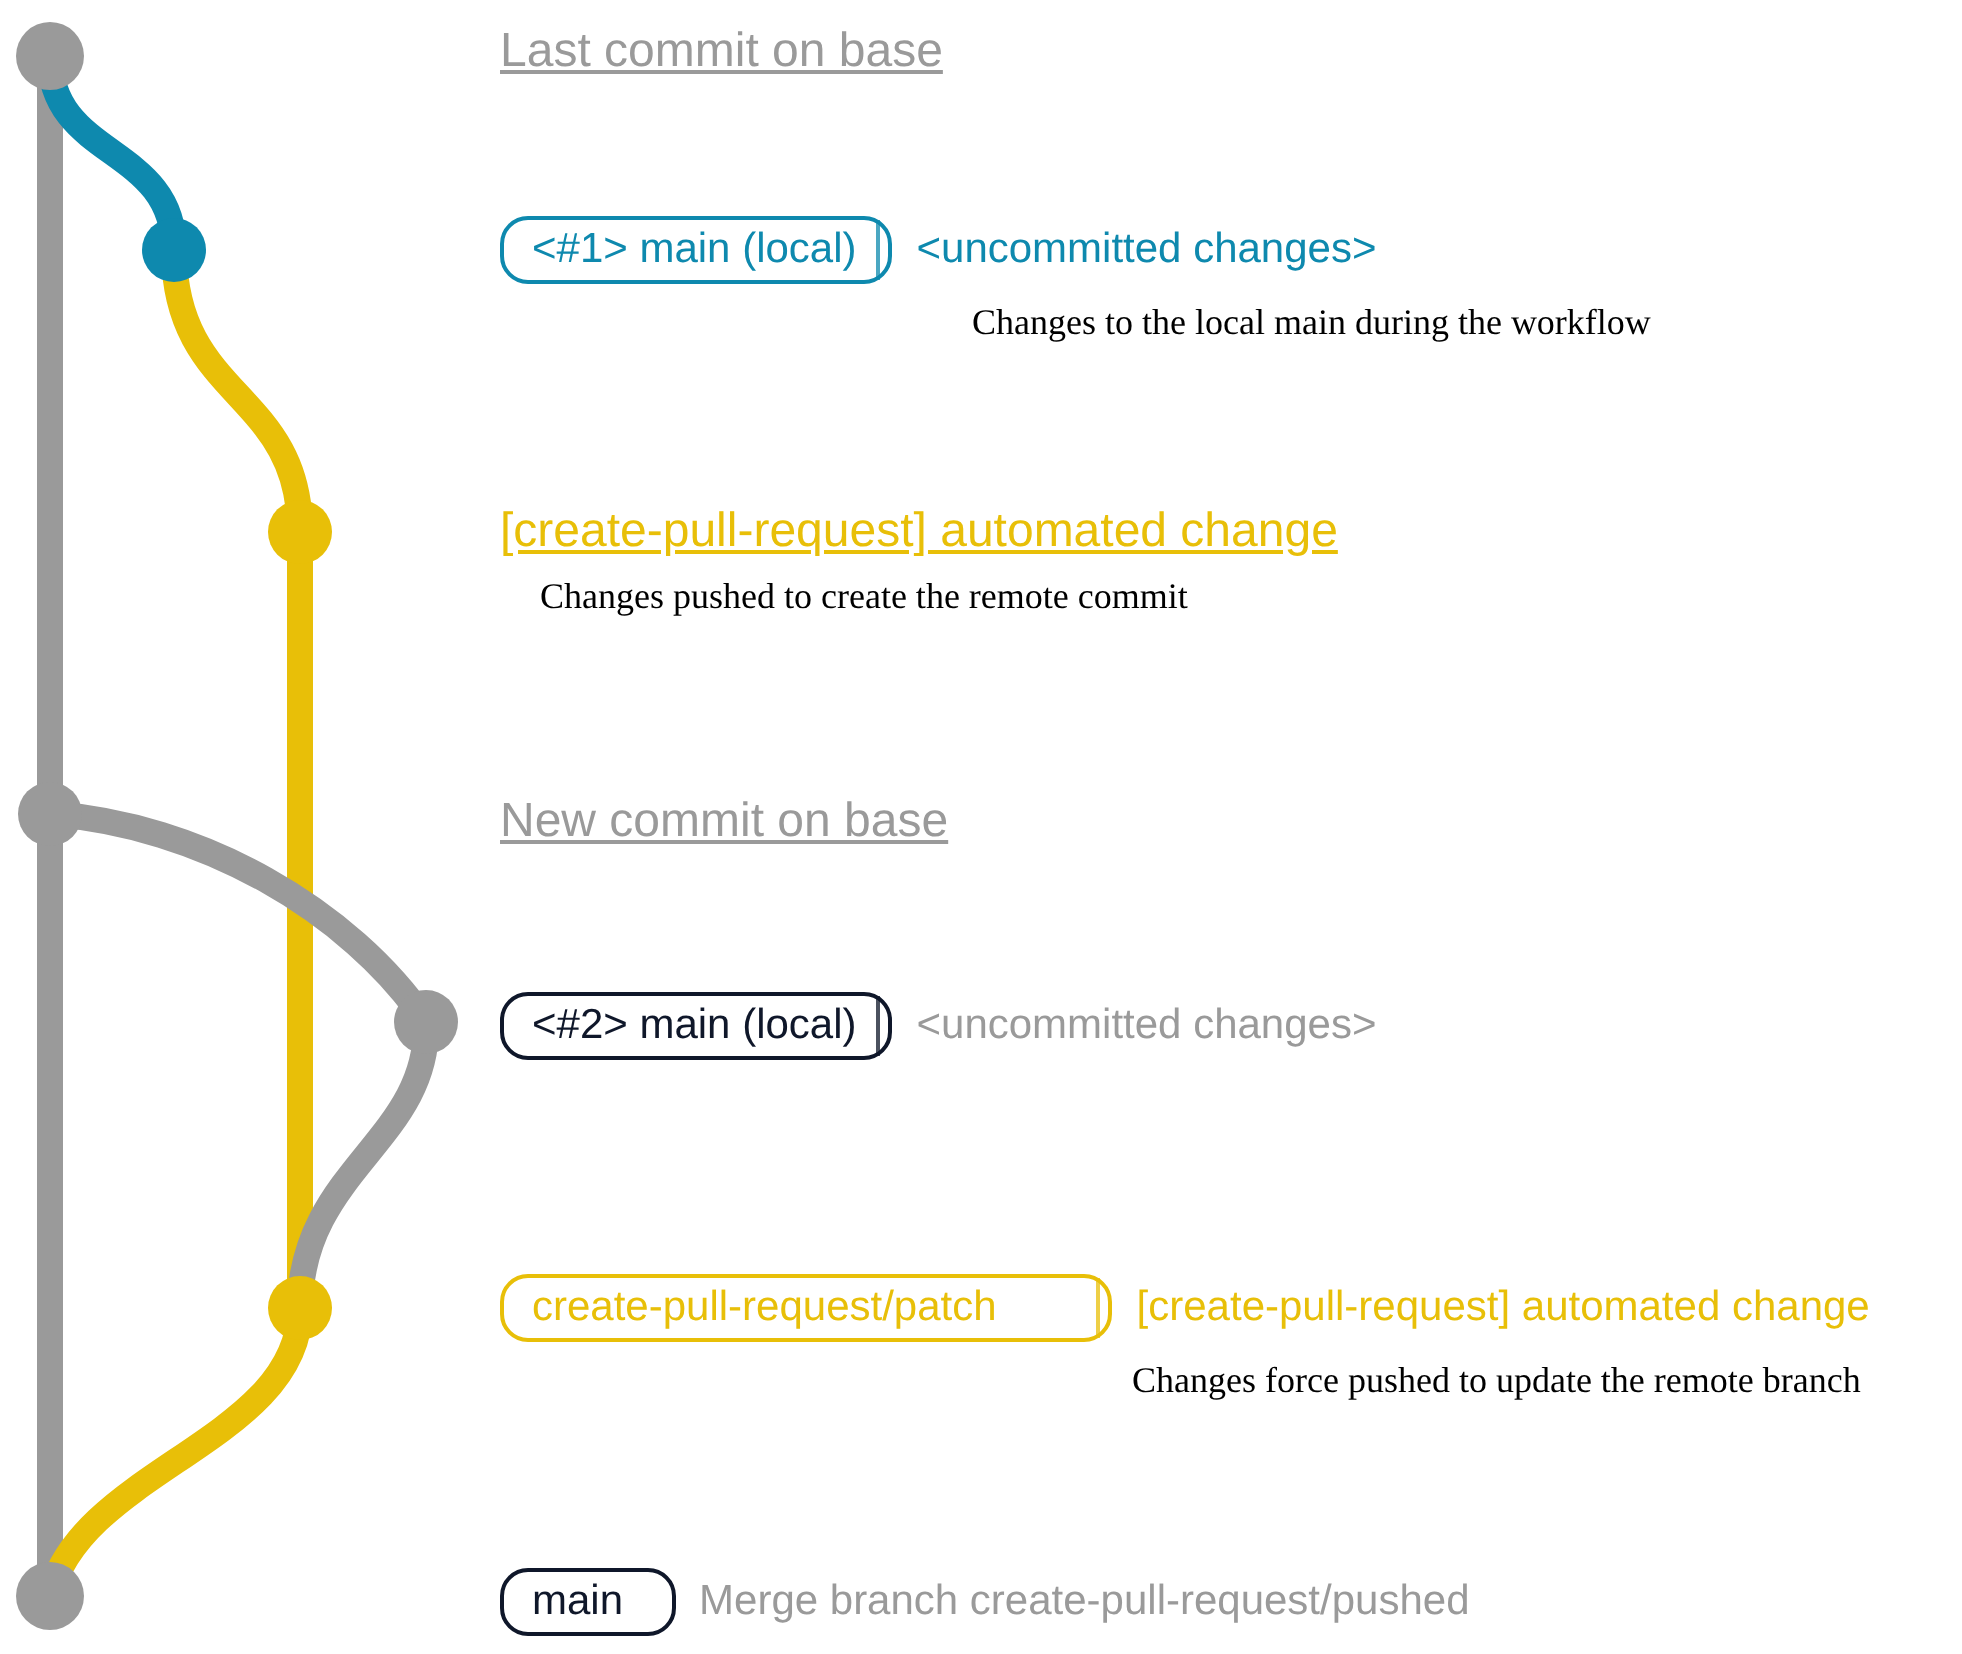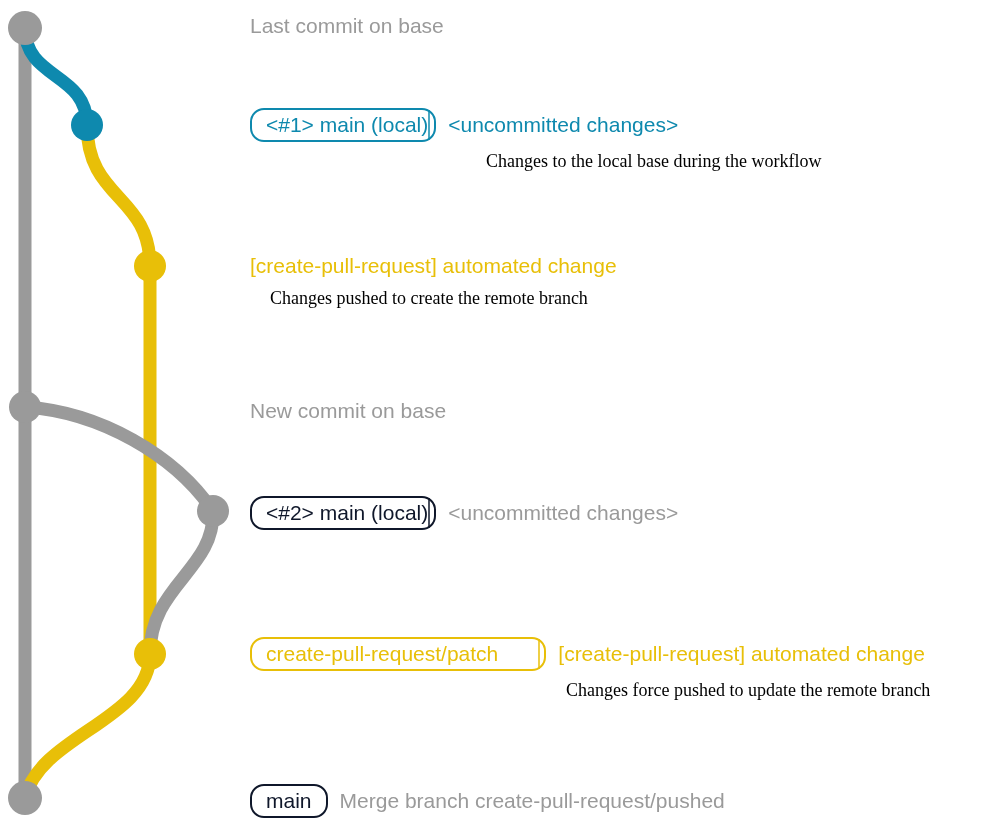--- a/index.html
+++ b/index.html
@@ -19,24 +19,25 @@
     left: 0;
     top: 0;
     width: 260px;
     height: 827px;
   }
   .row {
     position: absolute;
     left: 250px;
   }
   .headline {
-    font-size: 21px;
+    font-size: 24px;
     line-height: 26px;
     white-space: nowrap;
     letter-spacing: 0px;
+    text-decoration: underline;
   }
   .headline.gray  { color: #9a9a9a; }
   .headline.yellow{ color: #e8bf08; }
   .subline {
     font-family: "Liberation Serif", serif;
     font-size: 18px;
     line-height: 22px;
     color: #000000;
     white-space: nowrap;
   }
@@ -52,20 +53,21 @@
     border: 2px solid currentColor;
     border-radius: 14px;
     height: 34px;
     box-sizing: border-box;
     padding: 0 4px 0 14px;
     font-size: 21px;
     letter-spacing: 0px;
     position: relative;
   }
   .pill .pill-label {
+    padding-right: 10px;
   }
   .pill .pill-divider {
     width: 2px;
     align-self: stretch;
     background: currentColor;
     opacity: 0.75;
     margin: 0 0 0 0;
   }
   .pill.blue   { color: #0e89ae; }
   .pill.gray   { color: #0f172a; }
@@ -108,26 +110,26 @@
 </div>
 
 <div class="row" style="top:108px;">
   <div class="pillrow">
     <span class="pill blue">
       <span class="pill-label">&lt;#1&gt; main (local)</span>
       <span class="pill-divider"></span>
     </span>
     <span class="tag-text blue">&lt;uncommitted changes&gt;</span>
   </div>
-  <div class="subline" style="margin-left:236px;margin-top:8px;">Changes to the local base during the workflow</div>
+  <div class="subline" style="margin-left:236px;margin-top:8px;">Changes to the local main during the workflow</div>
 </div>
 
 <div class="row" style="top:253px;">
   <div class="headline yellow">[create-pull-request] automated change</div>
-  <div class="subline" style="margin-left:20px;margin-top:8px;">Changes pushed to create the remote branch</div>
+  <div class="subline" style="margin-left:20px;margin-top:8px;">Changes pushed to create the remote commit</div>
 </div>
 
 <div class="row" style="top:398px;">
   <div class="headline gray">New commit on base</div>
 </div>
 
 <div class="row" style="top:496px;">
   <div class="pillrow">
     <span class="pill gray">
       <span class="pill-label">&lt;#2&gt; main (local)</span>

